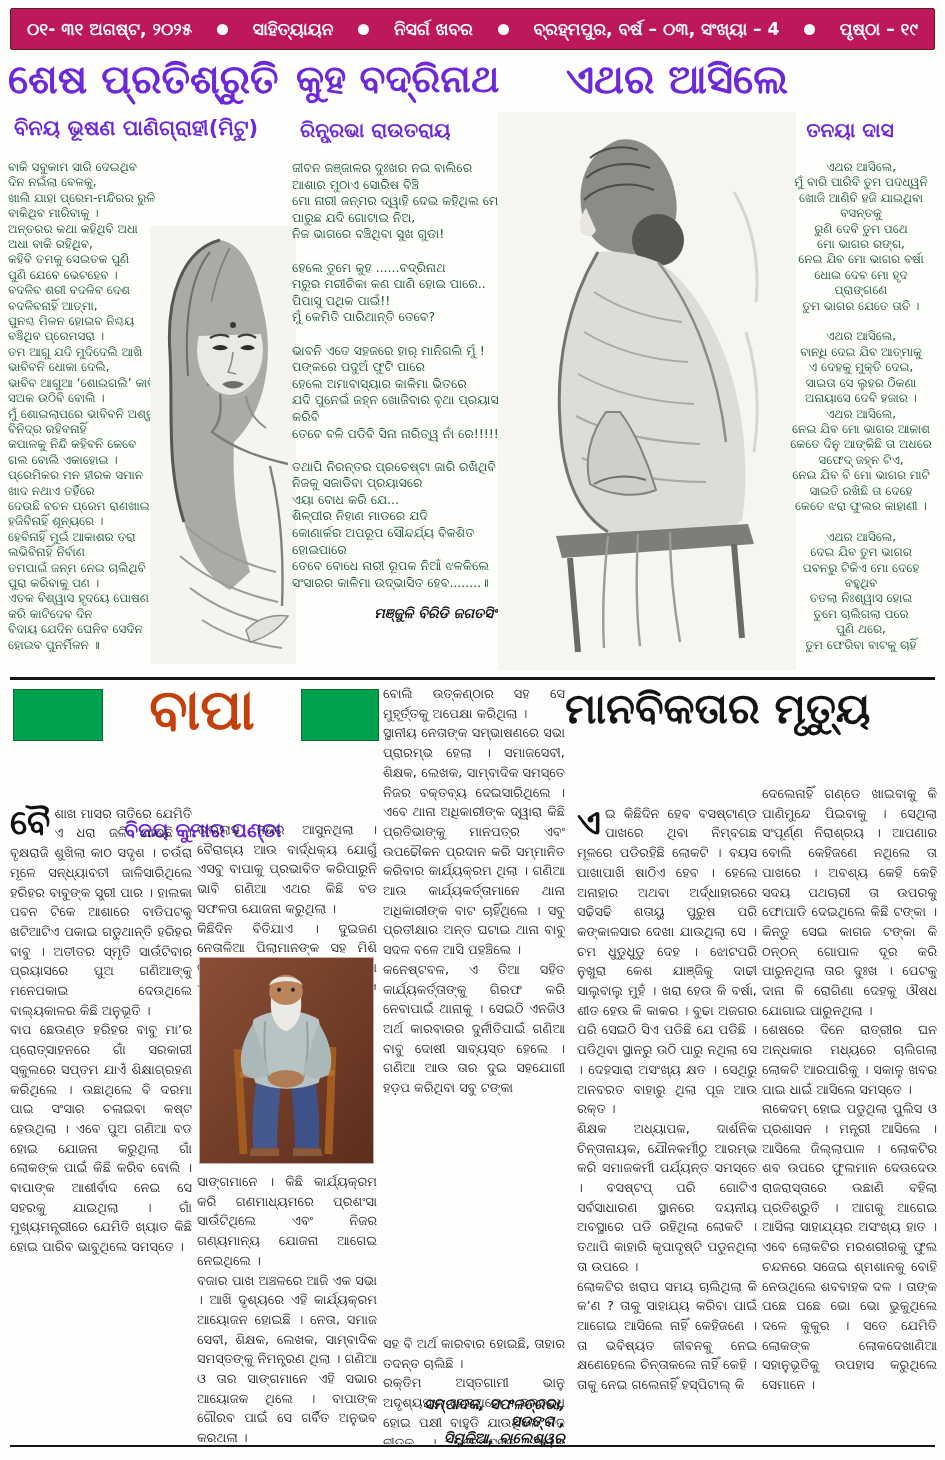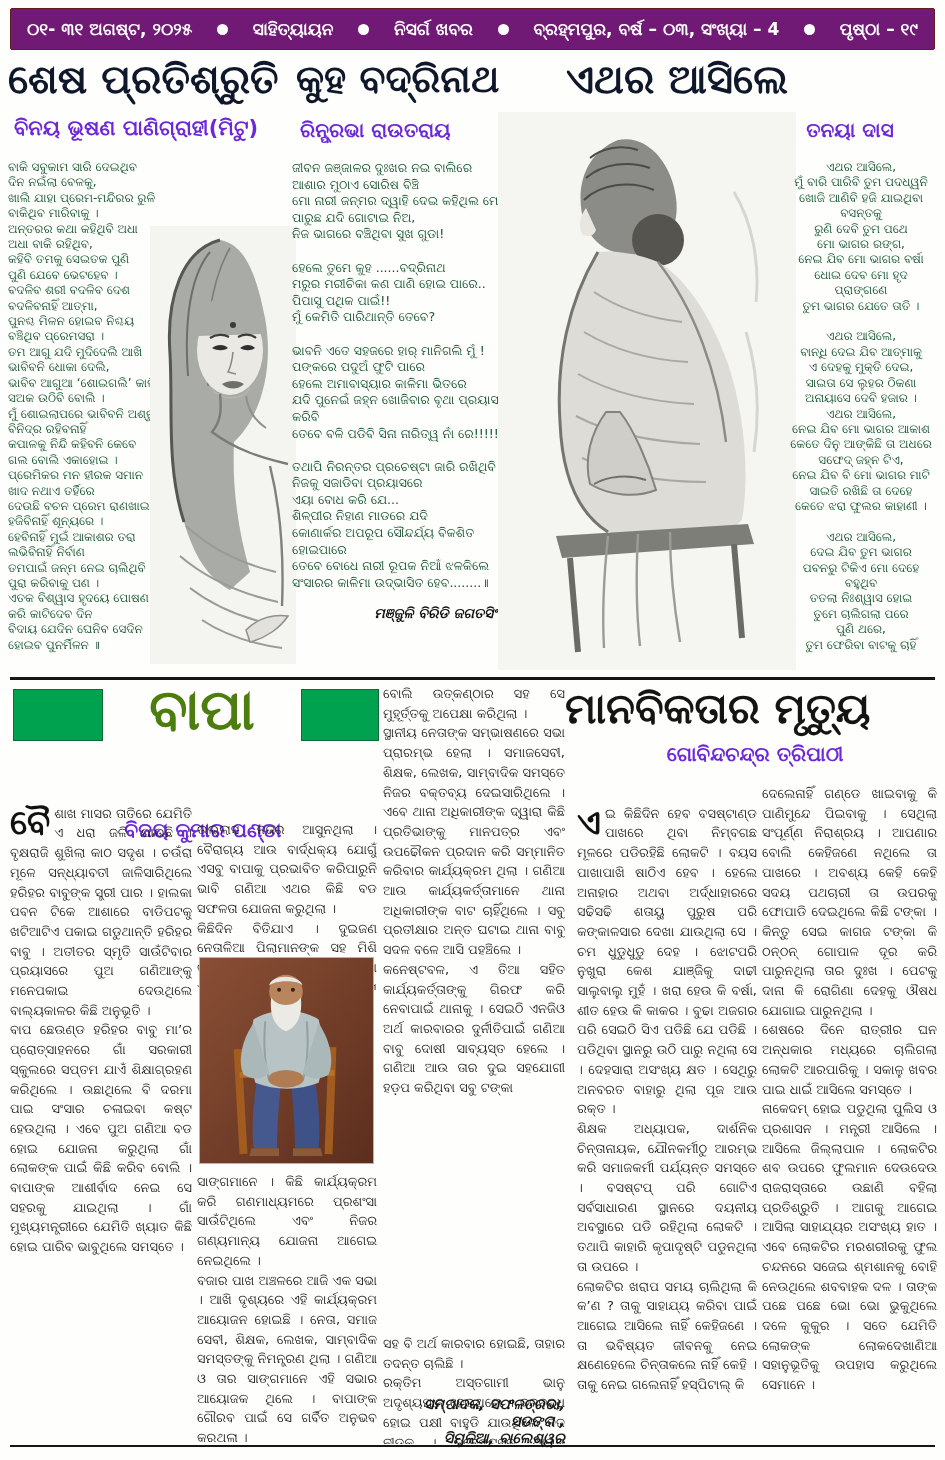--- a/index.html
+++ b/index.html
@@ -11,21 +11,21 @@
   }
   
   .masthead {
     position:absolute; left:10px; right:10px; top:8px; height:42px;
     background:#7e2a27; border:1px solid #5f1f1d; border-radius:2px;
     display:flex; align-items:center; justify-content:space-between;
     padding:0 16px; color:#ffffff; font-weight:bold; font-size:17px; white-space:nowrap;
   }
   .dot { width:11px; height:11px; border-radius:50%; background:#ffffff; flex:0 0 auto; }
   
-  .headline { position:absolute; font-weight:bold; color:#0f172a; line-height:1.05; }
+  .headline { position:absolute; font-weight:bold; color:#6d28d9; line-height:1.05; }
   .h-poem { font-size:40px; }
   .byline { position:absolute; font-weight:bold; font-size:20px; color:#6d28d9; }
   
   .poem {
     position:absolute; font-size:12px; line-height:15.4px;
     white-space:pre-line; color:#14532d;
   }
   .poem-right { text-align:right; }
   .signoff-poem {
     position:absolute; font-size:14px; font-weight:bold; font-style:italic; color:#111;
@@ -48,21 +48,21 @@
     text-align:right; color:#161616; white-space:pre-line;
   }
   figure { position:absolute; }
   figure svg { display:block; width:100%; height:100%; }
 </style>
 </head>
 <body>
 
 <div class="page">
 
-  <div class="masthead" style="background: #701a75;">
+  <div class="masthead" style="background: #be185d;">
     <span>୦୧- ୩୧ ଅଗଷ୍ଟ, ୨୦୨୫</span>
     <span class="dot"></span>
     <span>ସାହିତ୍ୟାୟନ</span>
     <span class="dot"></span>
     <span>ନିସର୍ଗ ଖବର</span>
     <span class="dot"></span>
     <span>ବ୍ରହ୍ମପୁର, ବର୍ଷ – ୦୩, ସଂଖ୍ୟା – 4</span>
     <span class="dot"></span>
     <span>ପୃଷ୍ଠା – ୧୯</span>
   </div>
@@ -219,21 +219,21 @@
 ଦେଇ ଯିବ ତୁମ ଭାଗର
 ପବନରୁ ଟିକିଏ ମୋ ଦେହେ ବହୁଥିବ
 ତତଲା ନିଃଶ୍ୱାସ ହୋଇ
 ତୁମେ ଚାଲିଗଲା ପରେ
 ପୁଣି ଥରେ,
 ତୁମ ଫେରିବା ବାଟକୁ ଚାହିଁ</div>
 
   <div class="rule" style="top:677px; height:3px;"></div>
 
   <div class="flagblock" style="left: 13px; top: 689px; width: 90px; background: rgb(0, 161, 79);"></div>
-  <div class="bapa-title" style="left: 103px; top: 682px; width: 198px; color: #4d7c0f;">ବାପା</div>
+  <div class="bapa-title" style="left: 103px; top: 682px; width: 198px; color: #c2410c;">ବାପା</div>
   <div class="flagblock" style="left: 301px; top: 689px; width: 78px; background: rgb(0, 161, 79);"></div>
   <div class="byline center" style="left:78px; top:790px; width:250px;margin-top:28px;">ବିଜୟ କୁମାର ପଣ୍ଡା</div>
 
   <div class="bodycol" style="left:10px; top:784px; width:182px; height:658px;">
     <span class="dropcap">ବୈ</span><span>ଶାଖ ମାସର ତାତିରେ ଯେମିତି ଏ ଧରା ଜଳି ଯାଉଛି । ବୃକ୍ଷରାଜି ଶୁଖିଲା କାଠ ସଦୃଶ । ଚଉଁରା ମୂଳେ ସନ୍ଧ୍ୟାବତୀ ଜାଳିସାରିଥିଲେ ହରିହର ବାବୁଙ୍କ ସ୍ତ୍ରୀ ପାର । ହାଲକା ପବନ ଟିକେ ଆଶାରେ ବାଡିପଟକୁ ଖଟିଆଟିଏ ପକାଇ ଗଡୁଥାନ୍ତି ହରିହର ବାବୁ । ଅତୀତର ସ୍ମୃତି ସାଉଁଟିବାର ପ୍ରୟାସରେ ପୁଅ ଗଣିଆଙ୍କୁ ମନେପକାଇ ଦେଉଥିଲେ ବାଲ୍ୟକାଳର କିଛି ଅନୁଭୂତି ।
 ବାପ ଛେଉଣ୍ଡ ହରିହର ବାବୁ ମା’ର ପ୍ରୋତ୍ସାହନରେ ଗାଁ ସରକାରୀ ସ୍କୁଲରେ ସପ୍ତମ ଯାଏଁ ଶିକ୍ଷାଗ୍ରହଣ କରିଥିଲେ । ଉଛାଥିଲେ ବି ଦରମା ପାଇ ସଂସାର ଚଳାଇବା କଷ୍ଟ ହେଉଥିଲା । ଏବେ ପୁଅ ଗଣିଆ ବଡ ହୋଇ ଯୋଜନା କରୁଥିଲା ଗାଁ ଲୋକଙ୍କ ପାଇଁ କିଛି କରିବ ବୋଲି । ବାପାଙ୍କ ଆଶୀର୍ବାଦ ନେଇ ସେ ସହରକୁ ଯାଇଥିଲା । ଗାଁ ମୁଖ୍ୟମନ୍ତ୍ରୀରେ ଯେମିତି ଖ୍ୟାତ କିଛି ହୋଇ ପାରିବ ଭାବୁଥିଲେ ସମସ୍ତେ ।</span>
   </div>
 
   <div class="bodycol" style="left:197px; top:820px; width:180px; height:170px;">ଉଲ୍ଲାସ ନଜର ଆସୁନଥିଲା । ବୈରାଗ୍ୟ ଆଉ ବାର୍ଦ୍ଧକ୍ୟ ଯୋଗୁଁ ଏସବୁ ବାପାକୁ ପ୍ରଭାବିତ କରିପାରୁନି ଭାବି ଗଣିଆ ଏଥର କିଛି ବଡ ସଫଳତା ଯୋଜନା କରୁଥିଲା ।
 କିଛିଦିନ ବିତିଯାଏ । ଦୁଇଜଣ ନେତାଳିଆ ପିଲାମାନଙ୍କ ସହ ମିଶି ଗଣିଆ ଏକ ଅଣ ଲାଭଦାୟକ ସଂସ୍ଥା ଏନଜିଓ ଗଠନ କଲା । ବାହାର ଦେଶ ଲୋକ, ଏନ.ଆର.ଆଇ ମାନଙ୍କ ଠାରୁ ସାମାଜସେବା ପାଇଁ ପଇସା ଆଦାୟ କରିବାରେ ଲାଗି ପଡିଲେ ସେ ଓ ତାର</div>
@@ -278,21 +278,20 @@
 କନେଷ୍ଟବଳ, ଏ ତିଆ ସହିତ କାର୍ଯ୍ୟକର୍ତ୍ତାଙ୍କୁ ଗିରଫ କରି ନେବାପାଇଁ ଥାନାକୁ । ସେଇଠି ଏନଜିଓ ଅର୍ଥ କାରବାରର ଦୁର୍ନୀତିପାଇଁ ଗଣିଆ ବାବୁ ଦୋଷୀ ସାବ୍ୟସ୍ତ ହେଲେ । ଗଣିଆ ଆଉ ତାର ଦୁଇ ସହଯୋଗୀ ହଡ଼ପ କରିଥିବା ସବୁ ଟଙ୍କା</div>
 
   <div class="bodycol" style="left:197px; top:1172px; width:180px; height:270px;">ସାଙ୍ଗମାନେ । କିଛି କାର୍ଯ୍ୟକ୍ରମ କରି ଗଣମାଧ୍ୟମରେ ପ୍ରଶଂସା ସାଉଁଟିଥିଲେ ଏବଂ ନିଜର ଗଣ୍ୟମାନ୍ୟ ଯୋଜନା ଆଗେଇ ନେଇଥିଲେ ।
 ବଜାର ପାଖ ଅଞ୍ଚଳରେ ଆଜି ଏକ ସଭା । ଆଖି ଦୃଶ୍ୟରେ ଏହି କାର୍ଯ୍ୟକ୍ରମ ଆୟୋଜନ ହୋଇଛି । ନେତା, ସମାଜ ସେବୀ, ଶିକ୍ଷକ, ଲେଖକ, ସାମ୍ବାଦିକ ସମସ୍ତଙ୍କୁ ନିମନ୍ତ୍ରଣ ଥିଲା । ଗଣିଆ ଓ ତାର ସାଙ୍ଗମାନେ ଏହି ସଭାର ଆୟୋଜକ ଥିଲେ । ବାପାଙ୍କ ଗୌରବ ପାଇଁ ସେ ଗର୍ବିତ ଅନୁଭବ କରୁଥିଲା ।</div>
   <div class="bodycol" style="left:383px; top:1334px; width:182px; height:110px;">ସହ ବି  ଅର୍ଥ କାରବାର ହୋଇଛି, ତାହାର ତଦନ୍ତ ଚାଲିଛି ।
 ରକ୍ତିମ ଅସ୍ତଗାମୀ ଭାନୁ ଅଦୃଶ୍ୟମାନ ହେଉଥିଲେ । ଦଳବଦ୍ଧ ହୋଇ ପକ୍ଷୀ ବାହୁଡି ଯାଉଥିଲେ ନିଜ ନୀଡକୁ । କନେଷ୍ଟବଳ ଥାନାକୁ ଫେରିଯାଇ ବଡବାବୁଙ୍କୁ ଖବରଦେଲା ଗଣିଆକୁ ବାପାଙ୍କ ଶେଷଦେଖା ପାଇଁ ଅନୁମତି ଦିଆଯାଉ ।</div>
   <div class="signoff-story" style="left:383px; top:1396px; width:182px;">ସମ୍ପାଦକ, ସଫଳତ୍ରଭା, ସଡଙ୍ଗ ,
 ସିମୁଳିଆ, ବାଲେଶ୍ୱର</div>
 
   <div class="story2-title" style="left:565px; top:684px; width:375px;">ମାନବିକତାର ମୃତ୍ୟୁ</div>
-  <div class="byline center" style="left:640px; top:742px; width:230px;">ଗୋବିନ୍ଦଚନ୍ଦ୍ର ତ୍ରିପାଠୀ</div>
 
   <div class="bodycol" style="left:577px; top:784px; width:180px; height:658px;">
     <span class="dropcap">ଏ</span><span>ଇ କିଛିଦିନ ହେବ ବସଷ୍ଟାଣ୍ଡ ପାଖରେ ଥିବା ନିମ୍ବଗଛ ମୂଳରେ ପଡିରହିଛି ଲୋକଟି । ବୟସ ପାଖାପାଖି ଷାଠିଏ ହେବ । ହେଲେ ଅନାହାର ଅଥବା ଅର୍ଦ୍ଧାହାରରେ ସଢିସଢି ଶତାୟୁ ପୁରୁଷ ପରି କଙ୍କାଳସାର ଦେଖା ଯାଉଥିଲା ସେ । ଚମ ଧୁଡୁଧୁଡୁ ଦେହ । ଝୋଟପରି ନୁଖୁରା କେଶ ଯାଞ୍ଜିକୁ ଦାଢୀ ସାଲୁବାଲୁ ମୁହଁ । ଖରା ହେଉ କି ବର୍ଷା, ଶୀତ ହେଉ କି କାକର । ବୁଢା ଅଜଗର ପରି ସେଇଠି ସିଏ ପଡିଛି ଯେ ପଡିଛି । ପଡିଥିବା ସ୍ଥାନରୁ ଉଠି ପାରୁ ନଥିଲା ସେ । ଦେହସାରା ଅସଂଖ୍ୟ କ୍ଷତ । ସେଥିରୁ ଅନବରତ ବାହାରୁ ଥିଲା ପୂଜ ଆଉ ରକ୍ତ ।
 ଶିକ୍ଷକ ଅଧ୍ୟାପକ, ଦାର୍ଶନିକ ଚିନ୍ତାନାୟକ, ଯୌନକର୍ମୀଠୁ ଆରମ୍ଭ କରି ସମାଜକର୍ମୀ ପର୍ଯ୍ୟନ୍ତ ସମସ୍ତେ । ବସଷ୍ଟପ୍ ପରି ଗୋଟିଏ ସର୍ବସାଧାରଣ ସ୍ଥାନରେ ଦୟନୀୟ ଅବସ୍ଥାରେ ପଡି ରହିଥିଲା ଲୋକଟି । ତଥାପି କାହାରି କୃପାଦୃଷ୍ଟି ପଡୁନଥିଲା ତା ଉପରେ ।
 ଲୋକଟିର ଖରାପ ସମୟ ଚାଲିଥିଲା କି କ’ଣ ? ତାକୁ ସାହାଯ୍ୟ କରିବା ପାଇଁ ଆଗେଇ ଆସିଲେ ନାହିଁ କେହିଜଣେ । ତା ଭବିଷ୍ୟତ ଜୀବନକୁ ନେଇ କ୍ଷଣେହେଲେ ଚିନ୍ତାକଲେ ନାହିଁ କେହି । ତାକୁ ନେଇ ଗଲେନାହିଁ ହସ୍ପିଟାଲ୍ କି</span>
   </div>
 
   <div class="bodycol" style="left:762px; top:784px; width:175px; height:658px;">ଦେଲେନାହିଁ ଗଣ୍ଡେ ଖାଇବାକୁ କି ପାଣିମୁନ୍ଦେ ପିଇବାକୁ । ସେଥିଲା ସଂପୂର୍ଣ୍ଣ ନିରାଶ୍ରୟ । ଆପଣାର ବୋଲି କେହିଜଣେ ନଥିଲେ ତା ପାଖରେ ।  ଅବଶ୍ୟ କେହି କେହି ସଦୟ ପଥଚାରୀ ତା ଉପରକୁ ଫୋପାଡି ଦେଇଥିଲେ କିଛି ଟଙ୍କା । କିନ୍ତୁ ସେଇ କାଗଜ ଟଙ୍କା କି ଠନ୍ଠନ୍ ଗୋପାଳ ଦୂର କରି ପାରୁନଥିଲା ତାର ଦୁଃଖ । ପେଟକୁ ଦାନା କି ରୋଗିଣା ଦେହକୁ ଔଷଧ ଯୋଗାଇ ପାରୁନଥିଲା ।
 ଶେଷରେ ଦିନେ ରାତ୍ରୀର ଘନ ଅନ୍ଧକାର ମଧ୍ୟରେ ଚାଲିଗଲା ଲୋକଟି ଆରପାରିକୁ । ସକାଳୁ ଖବର ପାଇ ଧାଇଁ ଆସିଲେ ସମସ୍ତେ ।
 ନାକେଦମ୍ ହୋଇ ପଡୁଥିଲା ପୁଲିସ ଓ ପ୍ରଶାସନ । ମନ୍ତ୍ରୀ ଆସିଲେ । ଆସିଲେ ଜିଲ୍ଲାପାଳ । ଲୋକଟିର ଶବ ଉପରେ ଫୁଲମାନ ଦେଉଦେଉ ରାଜରାସ୍ତାରେ ଉଛାଣି ବହିଲା ପ୍ରତିଶ୍ରୁତି । ଆଗକୁ ଆଗେଇ ଆସିଲା ସାହାଯ୍ୟର ଅସଂଖ୍ୟ ହାତ । ଏବେ ଲୋକଟିର ମରଶରୀରକୁ ଫୁଲ ଚନ୍ଦନରେ ସଜେଇ ଶ୍ମଶାନକୁ ବୋହି ନେଉଥିଲେ ଶବବାହକ ଦଳ । ତାଙ୍କ ପଛେ ପଛେ ଭୋ ଭୋ ଭୁକୁଥିଲେ ଦଳେ କୁକୁର । ସତେ ଯେମିତି ଲୋକଙ୍କ ଲୋକଦେଖାଣିଆ ସହାନୁଭୂତିକୁ ଉପହାସ କରୁଥିଲେ ସେମାନେ ।</div>

